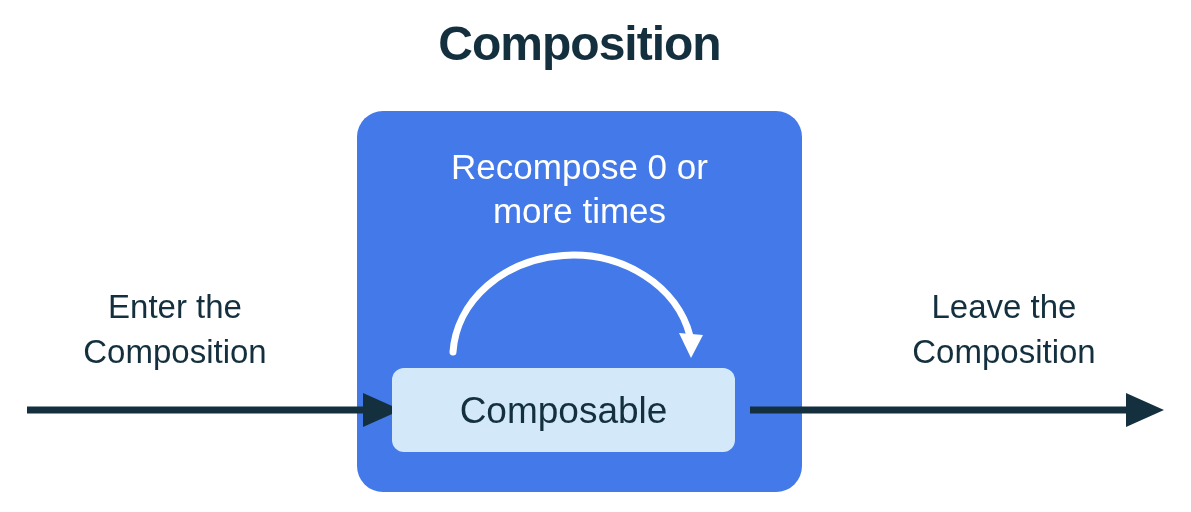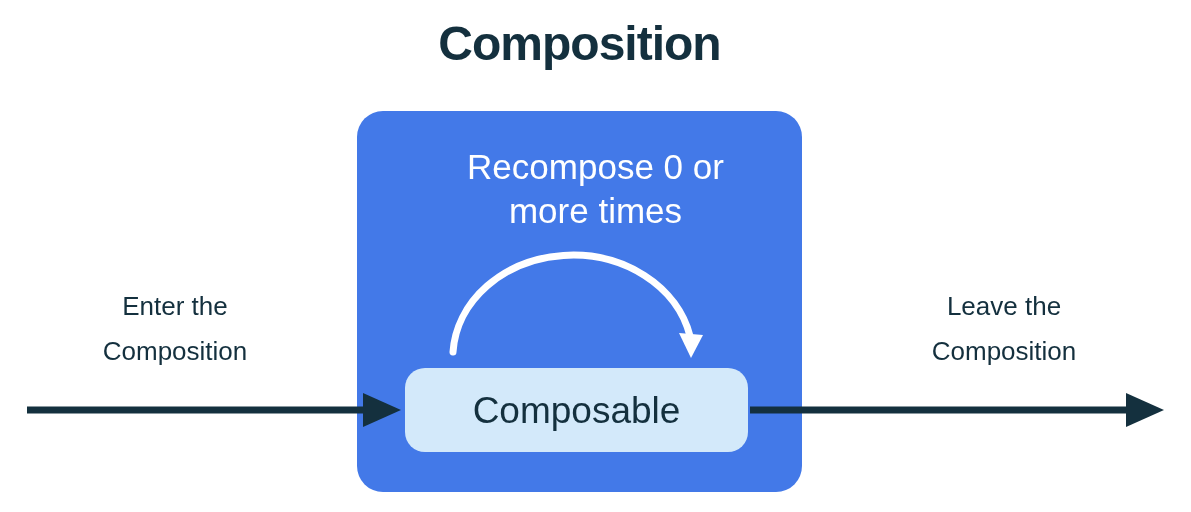--- a/index.html
+++ b/index.html
@@ -33,48 +33,48 @@
   }
   .composition-box{
     position:absolute;
     left:357px;top:111px;
     width:445px;height:381px;
     background:var(--composition-box);
     border-radius:26px;
   }
   .recompose-label{
     position:absolute;
-    left:16px;top:34px;width:100%;
+    left:0;top:34px;width:100%;
     text-align:center;
     font-size:35px;
     line-height:44px;
     color:var(--recompose-text);
     white-space:pre-line;
   }
   .composable-box{
     position:absolute;
-    left:405px;top:368px;
+    left:392px;top:368px;
     width:343px;height:84px;
     background:var(--composable-box);
-    border-radius:20px;
+    border-radius:12px;
     display:flex;
     align-items:center;
     justify-content:center;
   }
   .composable-label{
     font-size:37px;
     color:var(--dark-text);
     line-height:1;
   }
   .side-label{
     position:absolute;
     top:284px;
     width:300px;
     text-align:center;
-    font-size:26px;
+    font-size:33px;
     line-height:45px;
     color:var(--dark-text);
     white-space:pre-line;
   }
   .enter-label{left:25px;}
   .leave-label{left:854px;}
   .arrow-layer{
     position:absolute;
     left:0;top:0;
     width:1191px;height:512px;

